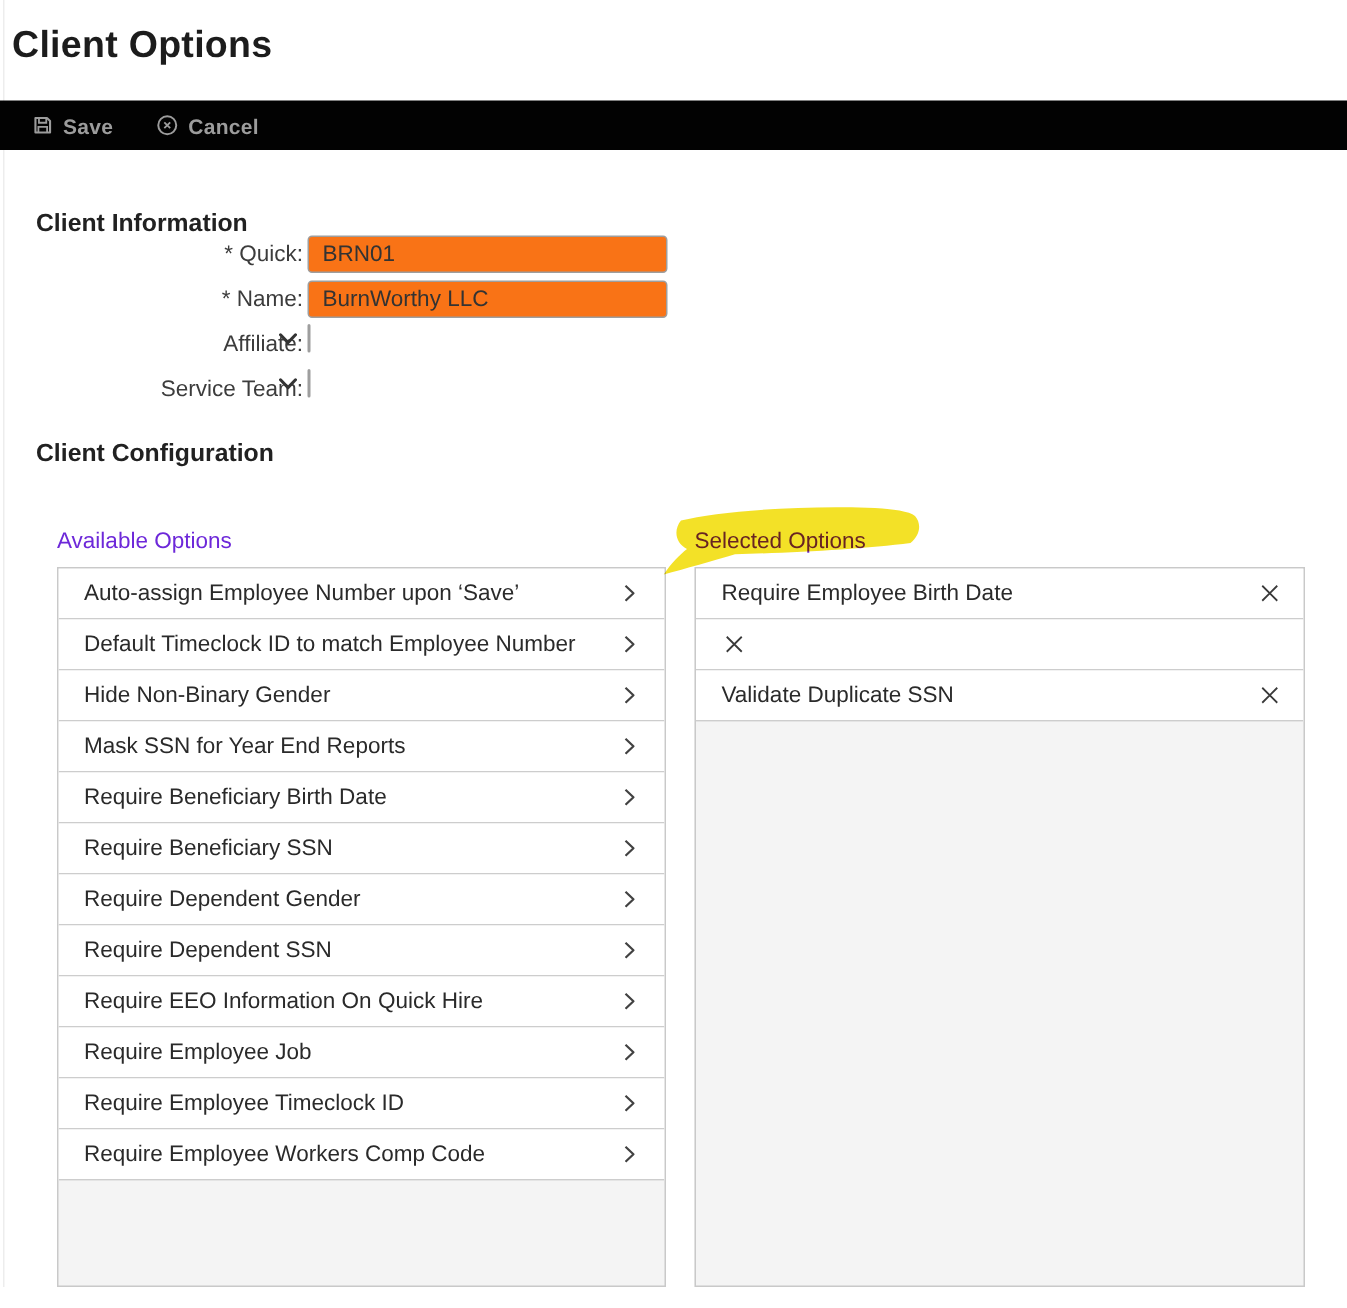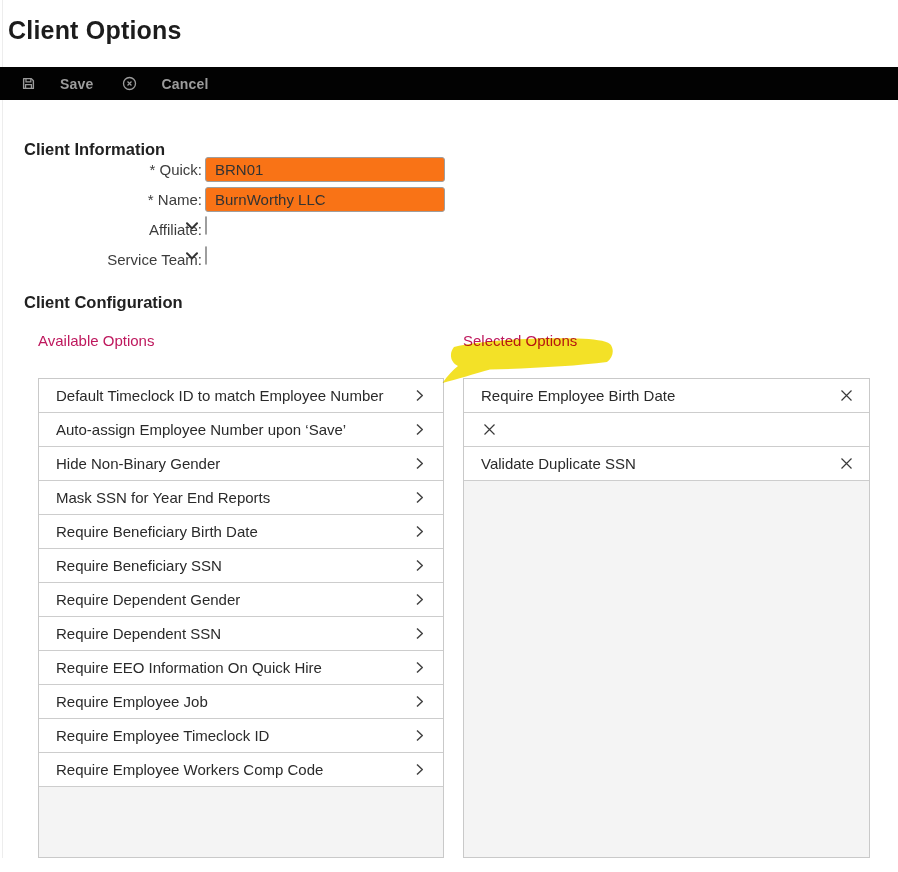--- a/index.html
+++ b/index.html
@@ -17,21 +17,21 @@
   .page-title {
     position: absolute; left: 8px; top: 16px;
     font-size: 25px; font-weight: 700; color: #1c1c1c; letter-spacing: 0.2px;
   }
 
   .toolbar {
     position: absolute; left: 0; top: 67px; width: 898px; height: 33px;
     background: #020202; display: flex; align-items: center; padding-left: 20px; gap: 28px;
   }
   .tb-btn {
-    display: flex; align-items: center; gap: 24px;
+    display: flex; align-items: center; gap: 6px;
     color: #9c9c9c; font-size: 14px; font-weight: 700; cursor: pointer; letter-spacing: 0.2px;
     background: none; border: none; font-family: inherit;
   }
   .tb-btn svg { display: block; }
 
   .section-heading {
     position: absolute; left: 24px;
     font-size: 16.5px; font-weight: 700; color: #212121;
   }
   #client-info-heading { top: 140px; }
@@ -49,22 +49,22 @@
     padding: 0 9px; font-size: 15px; color: #333; font-family: inherit; background: #f97316;
   }
   .select-box {
     width: 100%; height: 100%;
     border: 1px solid #9e9e9e; border-radius: 3px; background: #fff;
     position: relative; cursor: pointer;
   }
   .select-box svg { position: absolute; right: 8px; top: 50%; transform: translateY(-50%); }
 
   .list-label {
-    position: absolute; top: 332px;
-    font-size: 15px; color: #be185d;
+    position: absolute; top: 352px;
+    font-size: 15px; color: #6d28d9;
   }
   #available-label { left: 38px; }
   #selected-label { left: 463px; z-index: 1; }
 
   .highlight-svg {
     position: absolute; left: 438px; top: 334px; z-index: 3;
     mix-blend-mode: multiply; pointer-events: none;
   }
 
   .opt-list {
@@ -159,29 +159,29 @@
              C 155 5, 168 6.5, 172 10
              C 176.5 15, 175.5 23, 169 28
              C 138 32, 92 34.5, 52 35.5
              C 38 39.5, 18 45.5, 4.5 49
              C 9.5 41.5, 15 36, 20 32
              C 12 28, 11 19, 16 13 Z" fill="#F2DE0F" fill-opacity="0.9"></path>
   </svg>
 
   <div class="opt-list" id="available-list">
       <div class="opt-row">
+        <span class="opt-text">Auto-assign Employee Number upon ‘Save’</span>
+        <span class="row-icon">
+          <svg width="8" height="13" viewBox="0 0 8 13">
+            <path d="M1 1.5 L6.3 6.5 L1 11.5" fill="none" stroke="#424242" stroke-width="1.5" stroke-linejoin="round"></path>
+          </svg>
+        </span>
+      </div>
+      <div class="opt-row">
         <span class="opt-text">Default Timeclock ID to match Employee Number</span>
-        <span class="row-icon">
-          <svg width="8" height="13" viewBox="0 0 8 13">
-            <path d="M1 1.5 L6.3 6.5 L1 11.5" fill="none" stroke="#424242" stroke-width="1.5" stroke-linejoin="round"></path>
-          </svg>
-        </span>
-      </div>
-      <div class="opt-row">
-        <span class="opt-text">Auto-assign Employee Number upon ‘Save’</span>
         <span class="row-icon">
           <svg width="8" height="13" viewBox="0 0 8 13">
             <path d="M1 1.5 L6.3 6.5 L1 11.5" fill="none" stroke="#424242" stroke-width="1.5" stroke-linejoin="round"></path>
           </svg>
         </span>
       </div>
       <div class="opt-row">
         <span class="opt-text">Hide Non-Binary Gender</span>
         <span class="row-icon">
           <svg width="8" height="13" viewBox="0 0 8 13">

